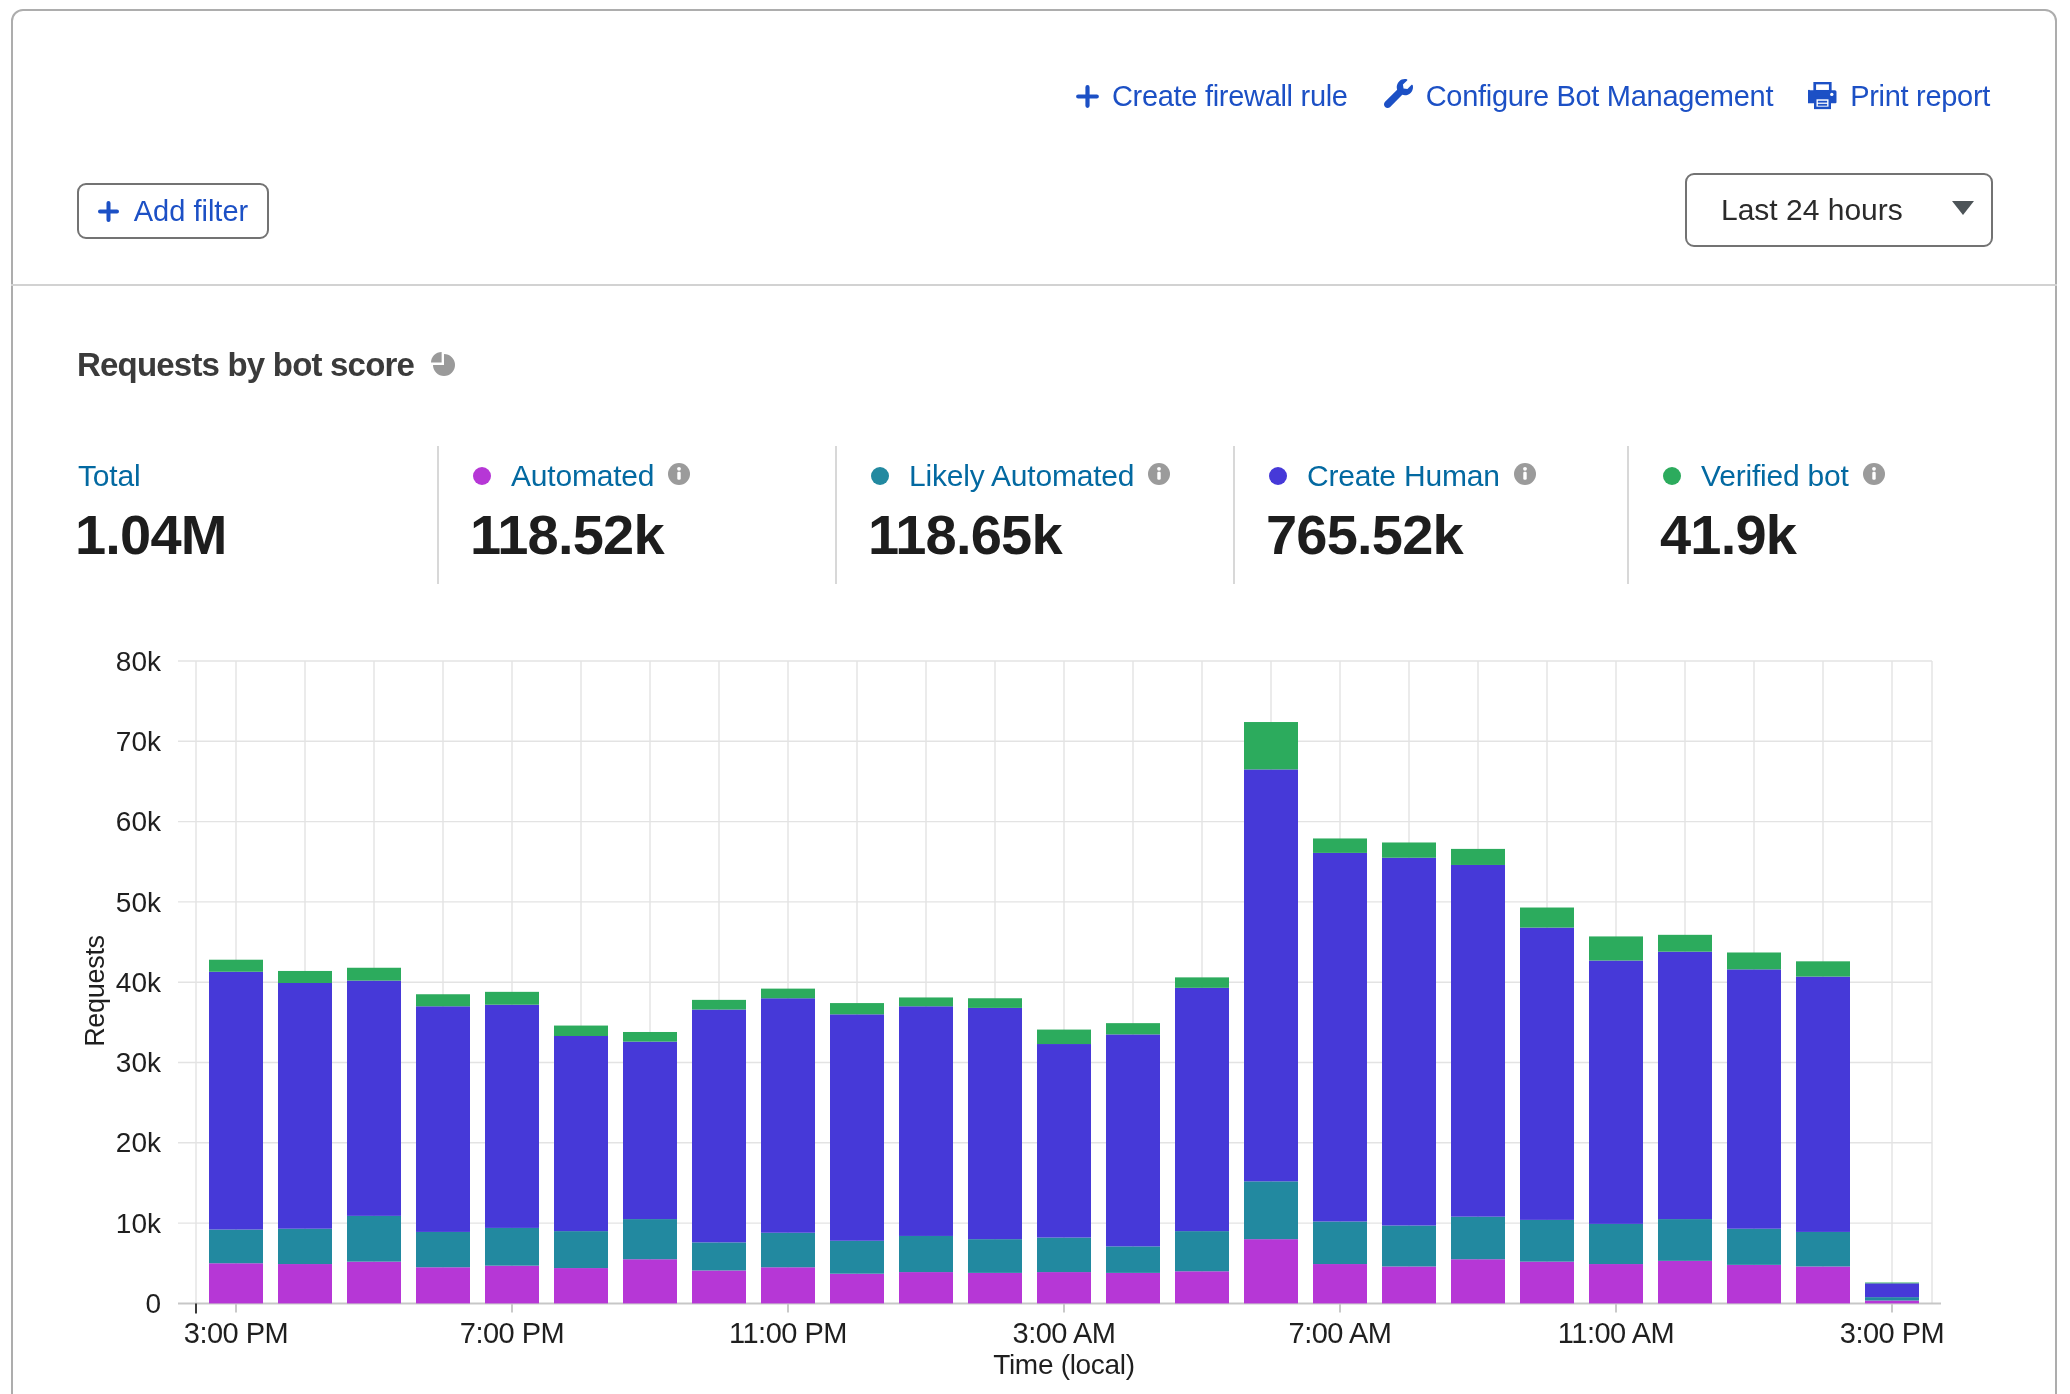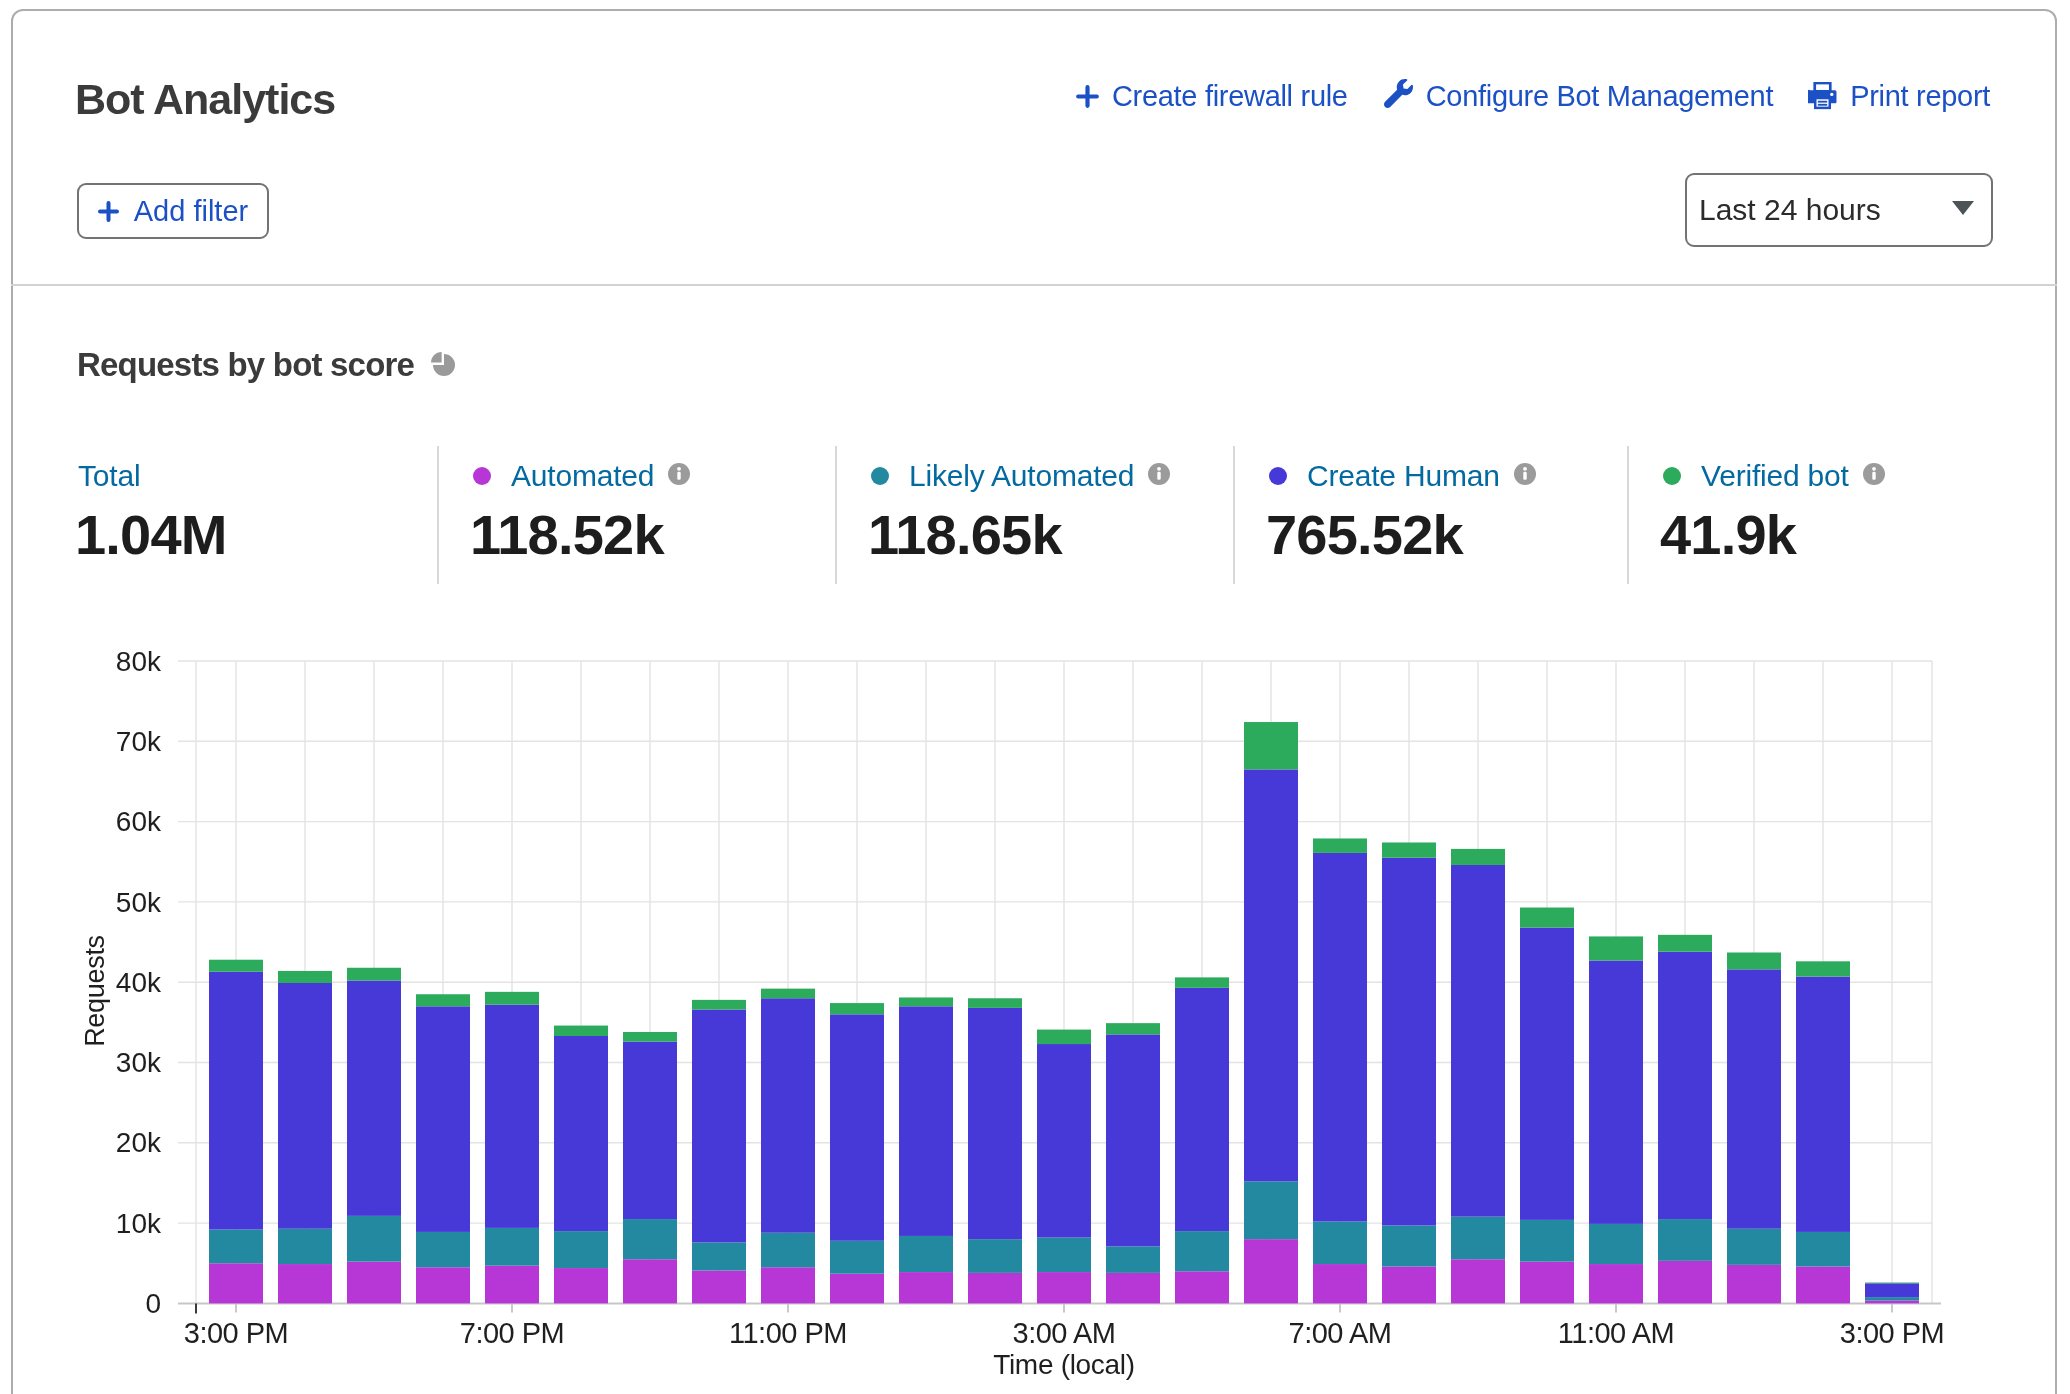--- a/index.html
+++ b/index.html
@@ -11,40 +11,39 @@
 .abs { position:absolute; }
 #title { left:75px; top:75px; font-size:43px; font-weight:700; color:#3b3b3b; letter-spacing:-1px; }
 #links { right:80px; top:80px; display:flex; align-items:flex-end; color:#1c50c5; font-size:29px; letter-spacing:-0.3px; }
 #links .lnk { display:flex; align-items:center; }
 #links .ic { display:flex; align-items:center; margin-right:13px; }
 #addf { left:77px; top:183px; width:192px; height:56px; border:2px solid #737373; border-radius:9px;
   display:flex; align-items:center; justify-content:center; color:#1c50c5; font-size:29px; }
 #addf .ic { display:flex; align-items:center; margin-right:15px; }
 #dropdown { left:1685px; top:173px; width:308px; height:74px; border:2px solid #737373; border-radius:9px;
   display:flex; align-items:center; color:#2b2b2b; font-size:30px; }
-#dropdown .txt { margin-left:12px; }
+#dropdown .txt { margin-left:34px; }
 #caret { position:absolute; right:17px; top:26px; width:0; height:0;
   border-left:11px solid transparent; border-right:11px solid transparent; border-top:14px solid #4d5458; }
 #h2 { left:77px; top:346px; display:flex; align-items:center; }
 #h2 .t { font-size:33px; font-weight:700; color:#3b3b3b; letter-spacing:-0.8px; }
 #h2 .pie { margin-left:16px; margin-top:-2px; display:flex; }
 .scol { position:absolute; top:0; }
 .srow { position:absolute; top:464px; display:flex; align-items:center; height:24px; white-space:nowrap; }
 .dot { width:18px; height:18px; border-radius:50%; margin-right:20px; flex:none; }
 .slabel { font-size:30px; color:#0369a1; letter-spacing:-0.2px; }
 .iinfo { margin-left:13px; margin-top:-5px; display:flex; }
 .sval { position:absolute; top:502px; margin-left:-3px; font-size:56px; font-weight:700; color:#1d1d1d; white-space:nowrap; letter-spacing:-0.8px; }
 .sdiv { position:absolute; top:446px; width:2px; height:138px; background:#d8d8d8; }
 #chart { position:absolute; left:0; top:0; }
 </style>
 </head>
 <body>
 <div id="page">
   <div id="card"></div>
-  <div class="abs" id="title">Bot Analytics</div>
   <div class="abs" id="links">
     <span class="lnk"><span class="ic">
           <svg width="23" height="23" viewBox="0 0 23 23">
             <path d="M11.5 2.2v18.6M2.2 11.5h18.6" stroke="currentColor" stroke-width="4.2" stroke-linecap="round"></path>
           </svg>
         </span>Create firewall rule</span>
     <span class="lnk" style="margin-left:36px"><span class="ic" style="margin-top:-7px">
           <svg width="29" height="29" viewBox="0 0 512 512" fill="currentColor">
             <path d="M507.73 109.1c-2.24-9.03-13.54-12.09-20.12-5.51l-74.36 74.36-67.88-11.31-11.31-67.88 74.36-74.36c6.62-6.62 3.43-17.9-5.66-20.16-47.38-11.74-99.55.91-136.58 37.93-39.64 39.64-50.55 97.1-34.05 147.2L18.74 402.76c-24.99 24.99-24.99 65.51 0 90.5 24.99 24.99 65.51 24.99 90.5 0l213.21-213.21c50.12 16.71 107.47 5.68 147.37-34.22 37.07-37.07 49.7-89.32 37.91-136.73z"></path>
           </svg>

